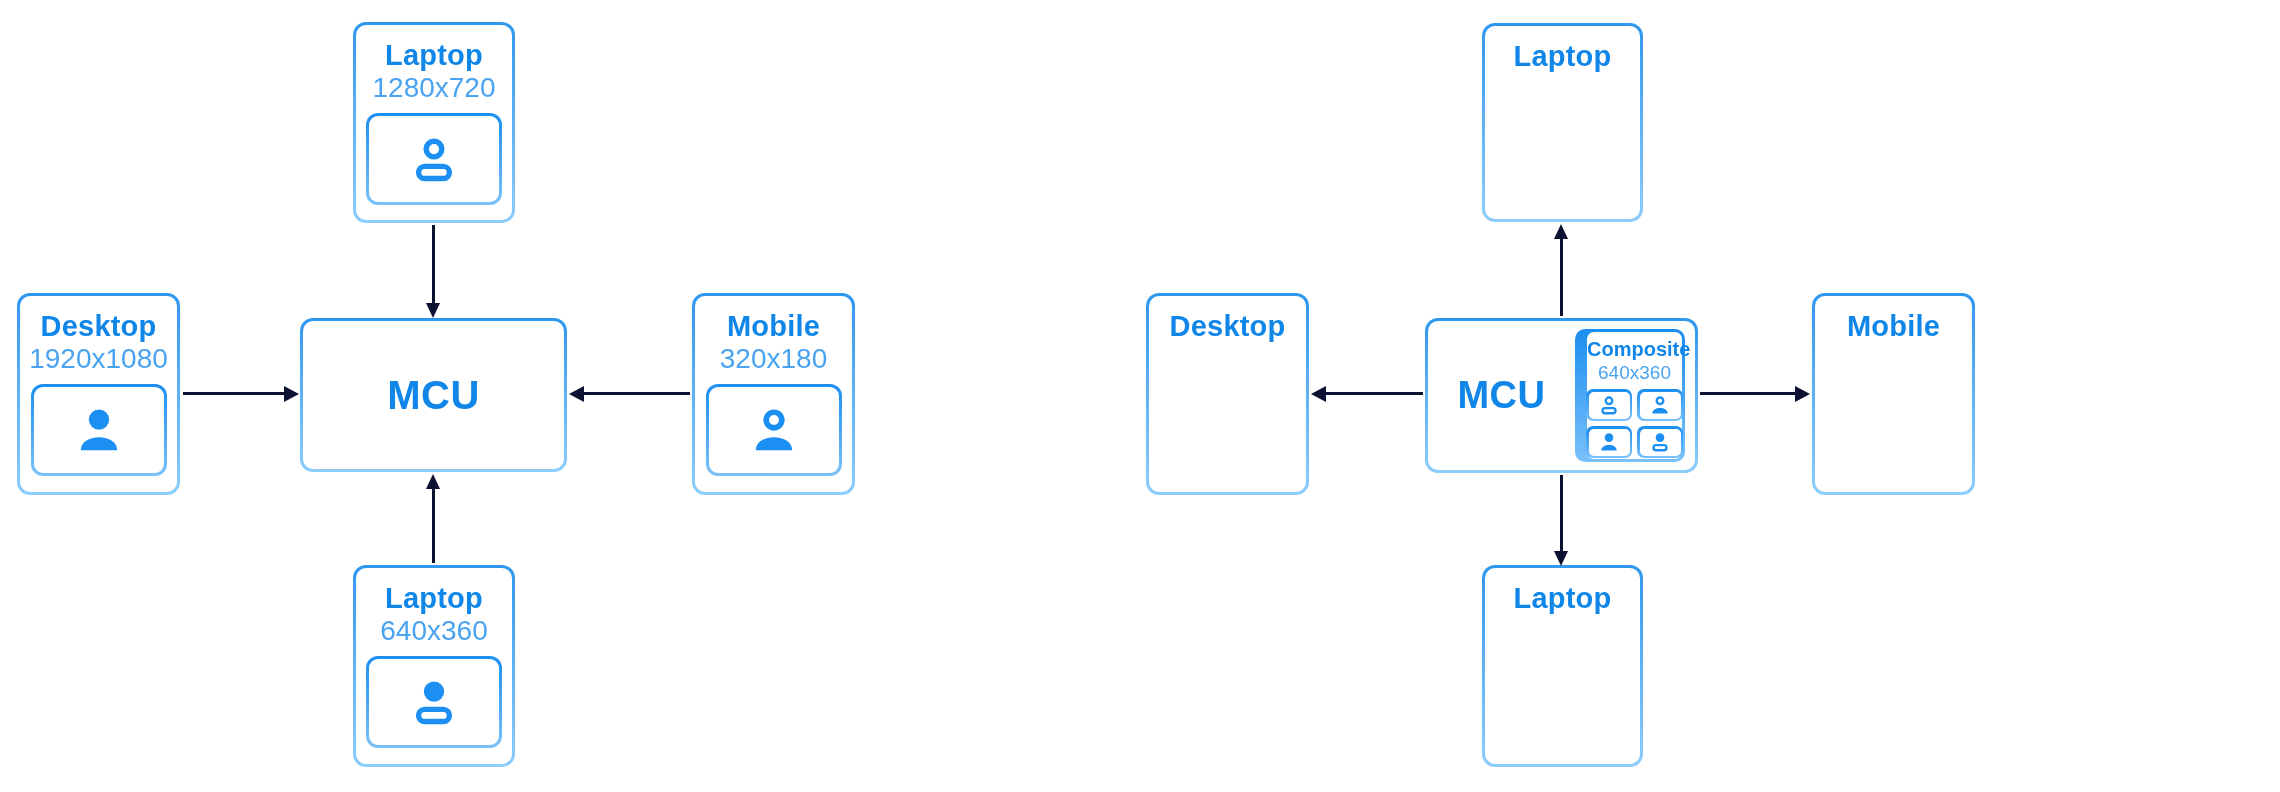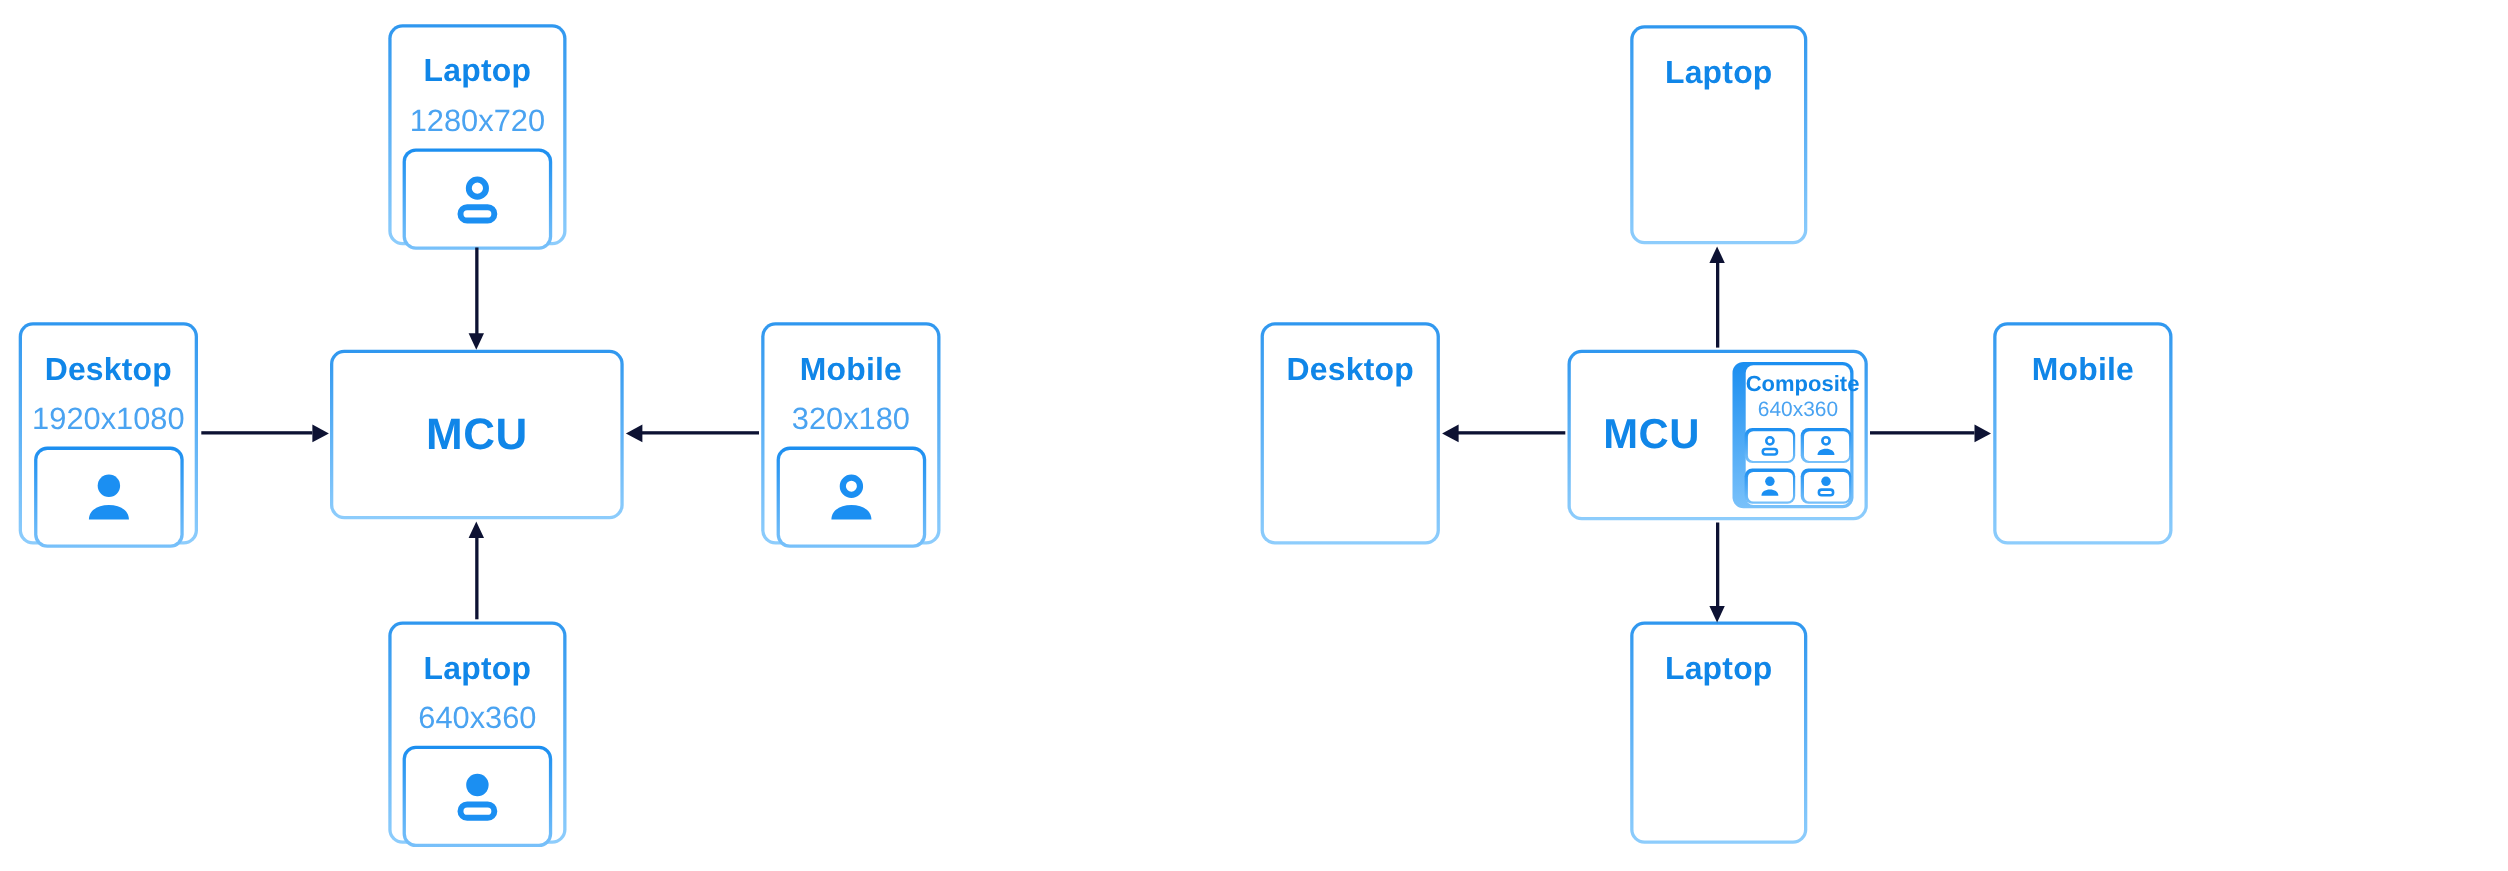--- a/index.html
+++ b/index.html
@@ -9,24 +9,24 @@
   }
   
   .gb{
     position:absolute;box-sizing:border-box;padding:3px;border-radius:13px;
     background:linear-gradient(180deg,var(--border-top,#2f97ef),var(--border-bottom,#8ecdfc));
   }
   .gb>.inner{
     width:100%;height:100%;background:#fff;border-radius:10px;box-sizing:border-box;text-align:center;
   }
   .dev-title{
-    padding-top:24px;font-size:29px;font-weight:bold;color:var(--accent,#1086e8);letter-spacing:.2px;
+    padding-top:14px;font-size:29px;font-weight:bold;color:var(--accent,#1086e8);letter-spacing:.2px;
   }
   .dev-res{
-    margin-top:12px;font-size:28px;color:var(--subtitle,#4aa3f1);
+    margin-top:0;font-size:28px;color:var(--subtitle,#4aa3f1);
   }
   
   .gb2{
     box-sizing:border-box;padding:3px;border-radius:12px;
     background:linear-gradient(180deg,var(--tile-border-top,#1b8ef0),var(--tile-border-bottom,#79c1fa));
   }
   .screen{width:136px;height:92px;margin:9px auto 0;}
   .screen>.screen-inner,.mini>.mini-inner,.composite>.comp-inner{
     width:100%;height:100%;background:#fff;box-sizing:border-box;
   }

